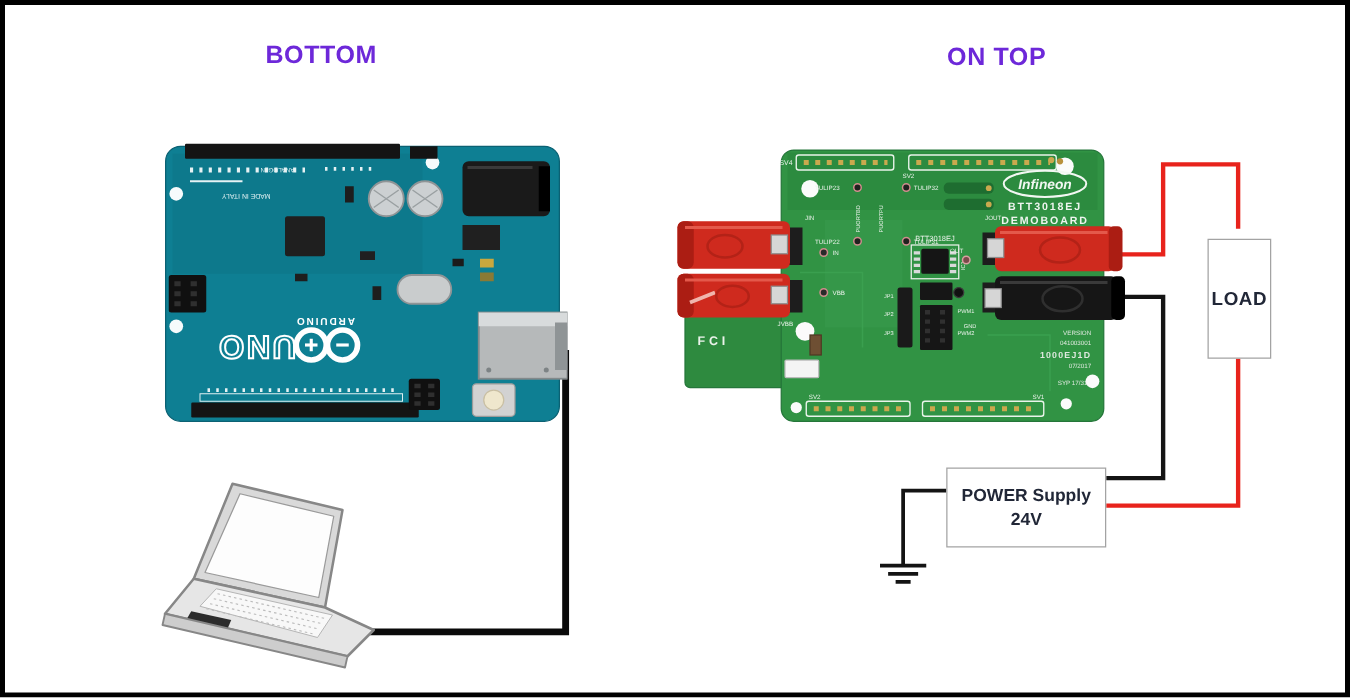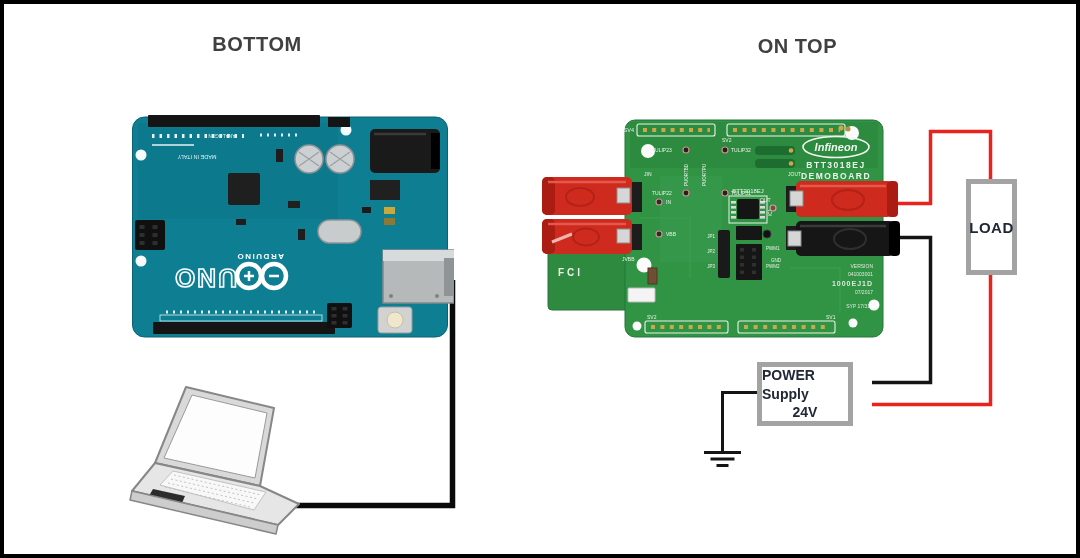--- a/index.html
+++ b/index.html
@@ -5,30 +5,30 @@
   html,body{margin:0;padding:0;}
   body{
     width:1080px;height:558px;position:relative;background:#ffffff;
     font-family:"Liberation Sans", sans-serif;overflow:hidden;
   }
   .abs{position:absolute;}
   .frame{
     inset:0;border:4px solid #000;box-sizing:border-box;pointer-events:none;
   }
   .title{
-    font-size:20px;font-weight:700;color:#404040;letter-spacing:.5px;
+    font-size:20px;font-weight:700;color:#6d28d9;letter-spacing:.5px;
     text-align:center;width:160px;
   }
   .schembox{
-    box-sizing:border-box;border:5px solid #a3a3a3;background:#fff;
+    box-sizing:border-box;border:1px solid #a3a3a3;background:#fff;
     display:flex;flex-direction:column;align-items:center;justify-content:center;
-    color:#212737;font-weight:700;
+    color:#212737;font-weight:700;margin-top:12px;
   }
   #load-box{left:966px;top:179px;width:51px;height:96px;font-size:15px;letter-spacing:.5px;}
-  #power-box{left:757px;top:362px;width:96px;height:64px;font-size:14px;line-height:1.35;}
+  #power-box{left:757px;top:362px;width:128px;height:64px;font-size:14px;line-height:1.35;}
   svg{display:block;}
   svg text{font-family:"Liberation Sans","DejaVu Sans",sans-serif;}
   .silk{fill:#eaf2ea;}
   .silk45{font-size:4.5px;}
   .silk5{font-size:5px;}
   .silk55{font-size:5.5px;}
   .silk6{font-size:6px;}
 </style>
 </head>
 <body>

